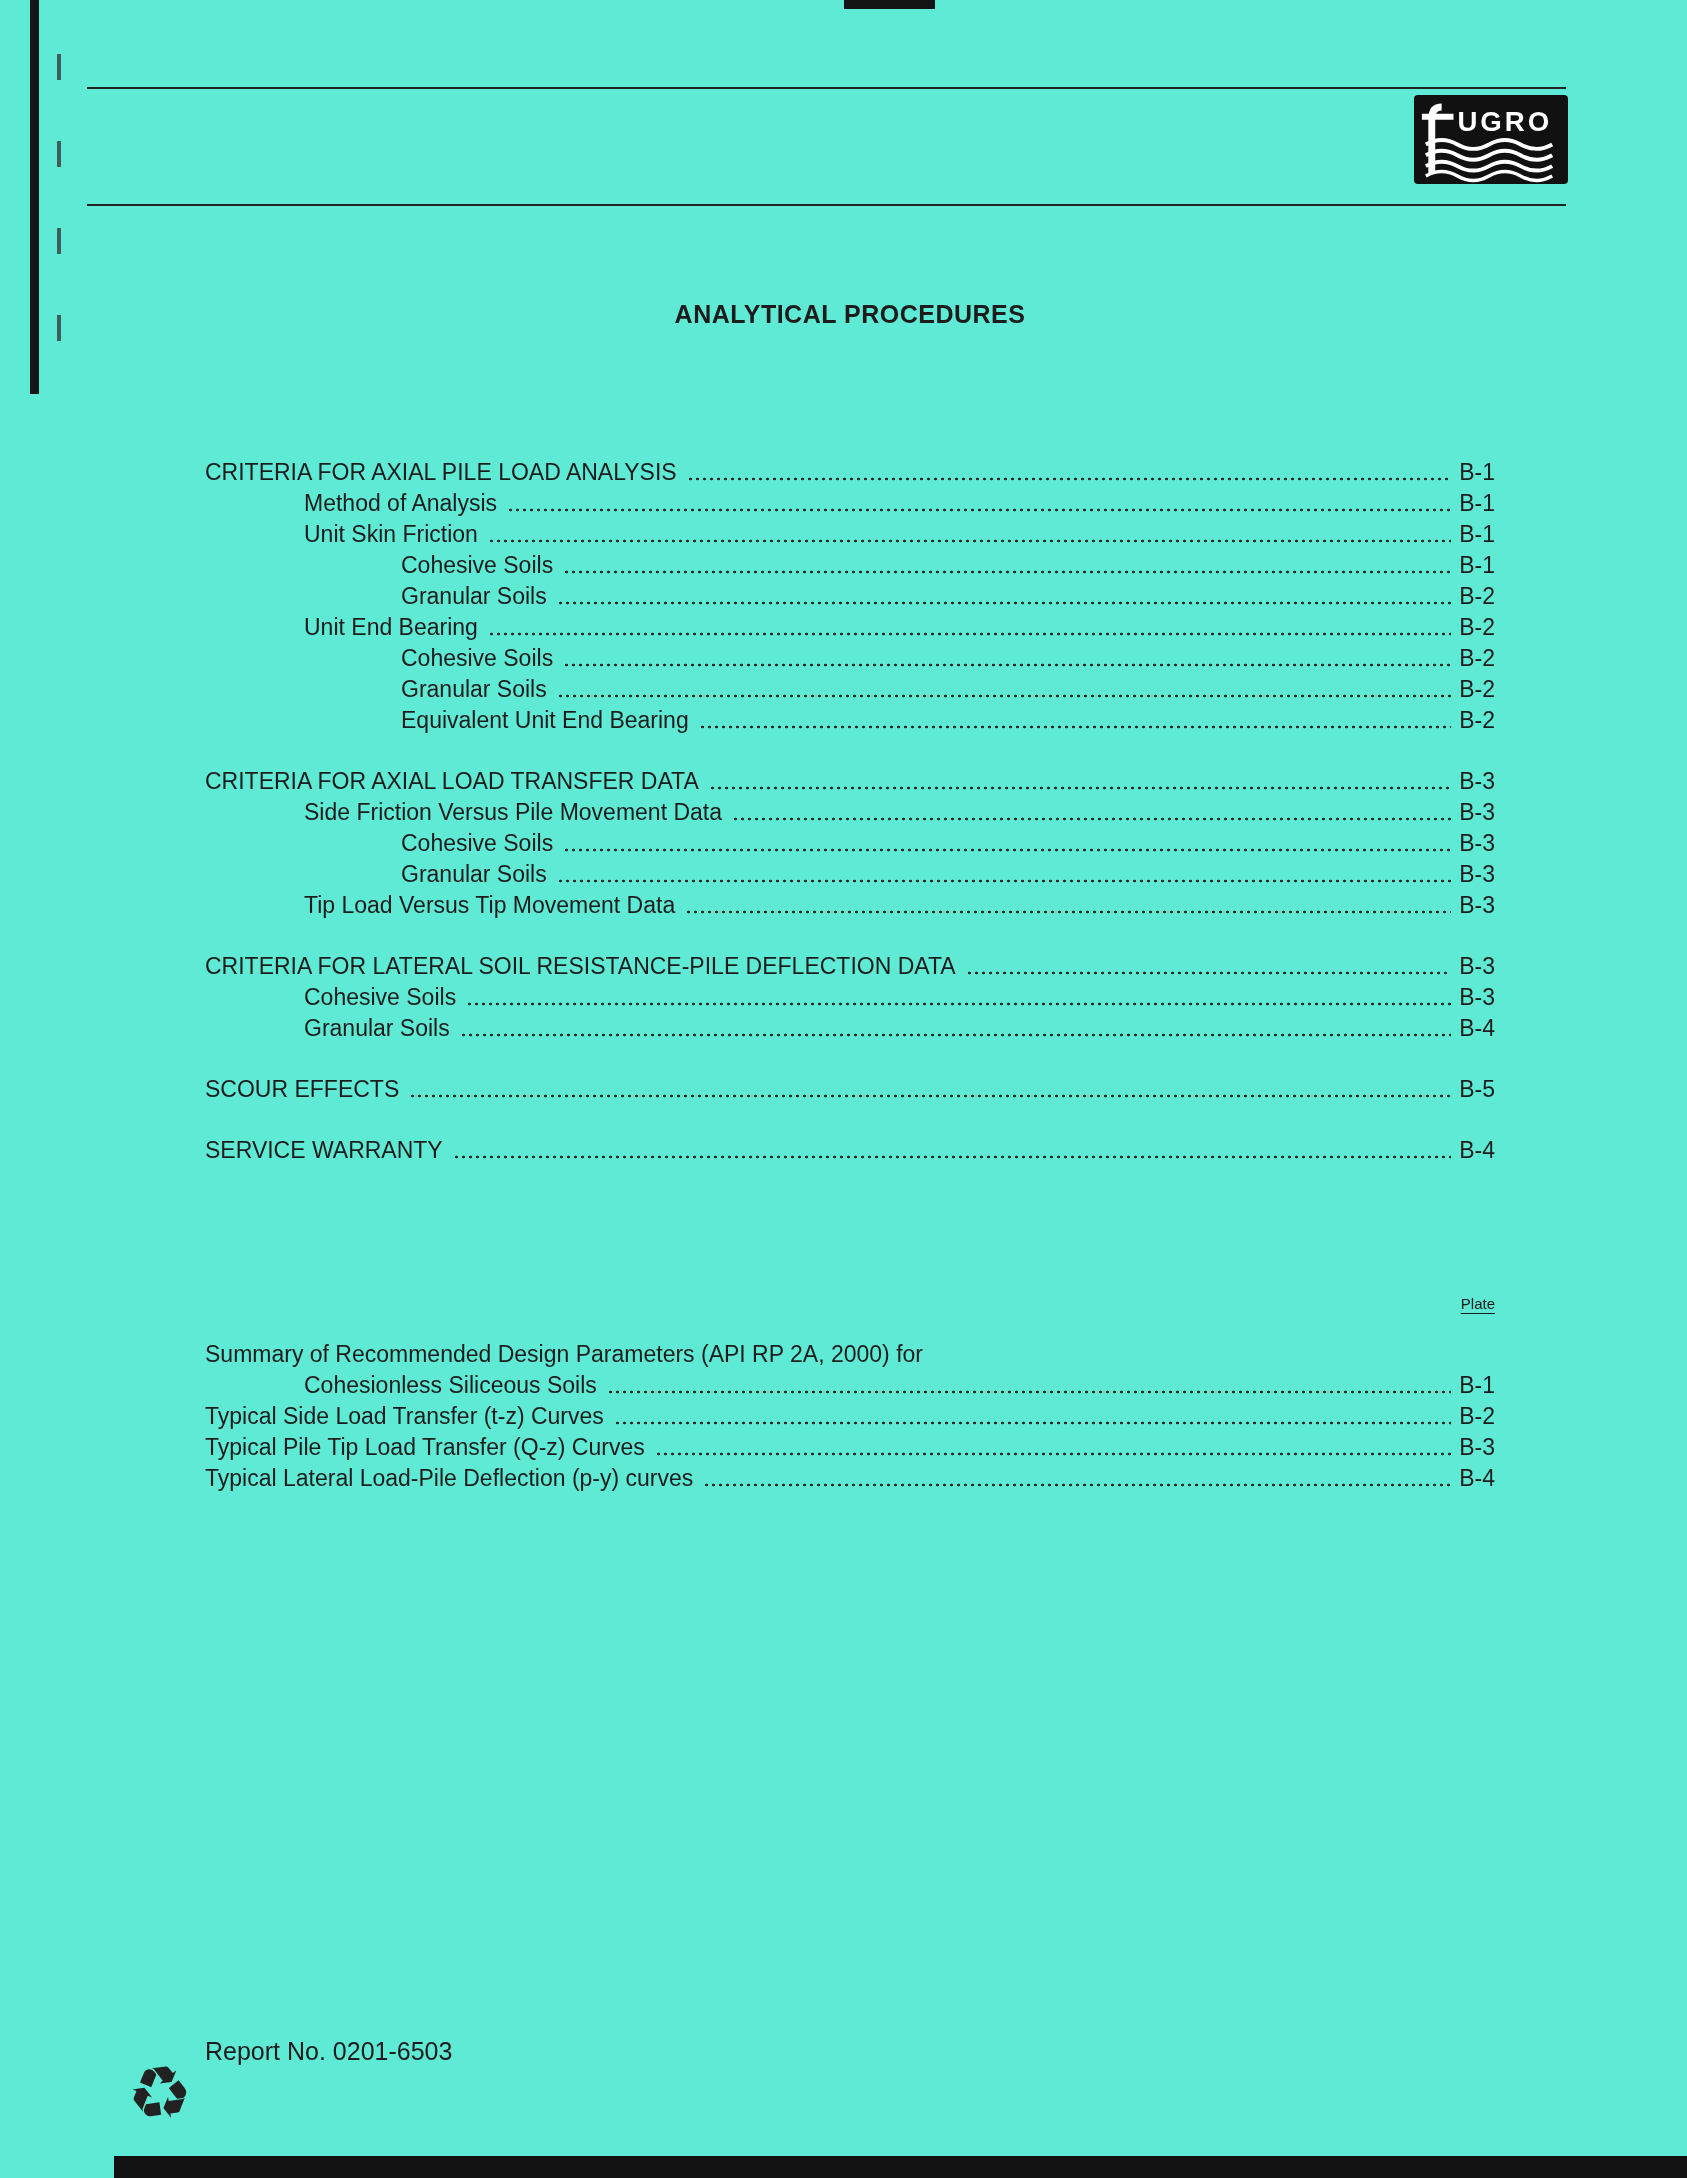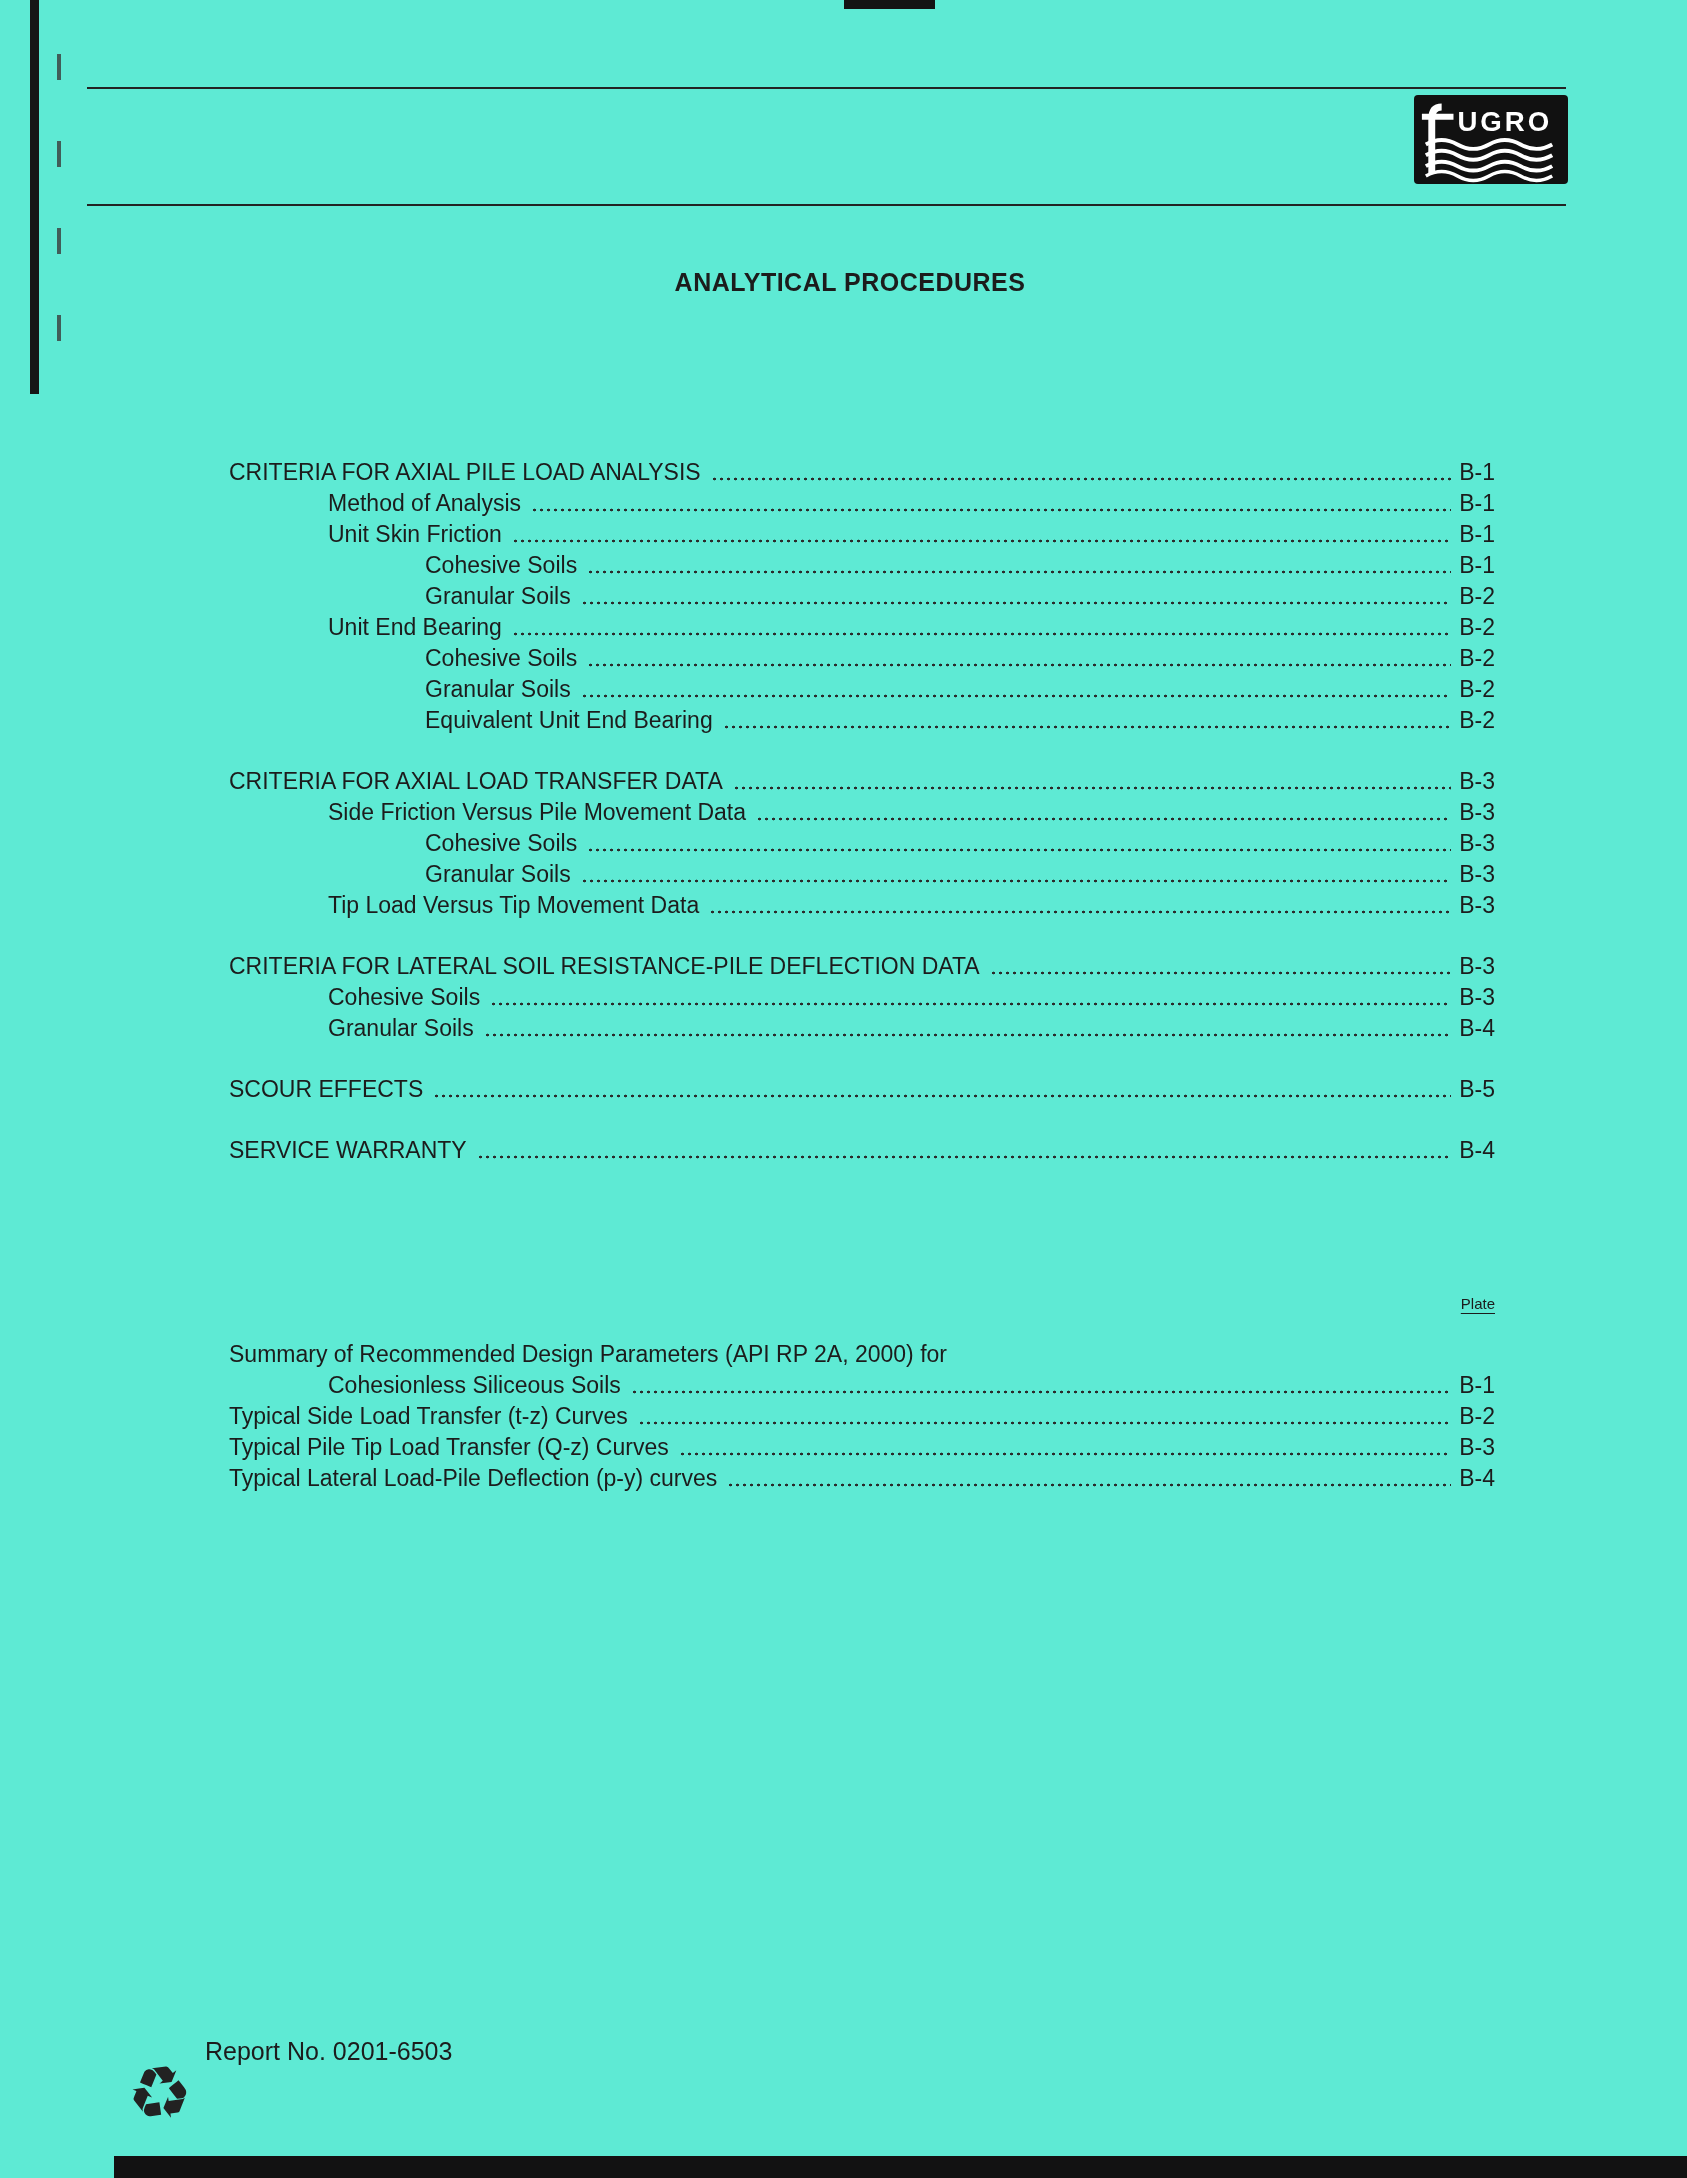--- a/index.html
+++ b/index.html
@@ -23,32 +23,32 @@
   .rule{position:absolute;left:87px;width:1479px;height:2px;background:#232323;}
   .rule.r1{top:87px;}
   .rule.r2{top:204px;}
 
   
   .logo{position:absolute;left:1414px;top:95px;width:154px;height:89px;}
   .logo svg{display:block;width:100%;height:100%;}
 
   
   .title-block{position:absolute;left:205px;top:265px;width:1290px;text-align:center;}
-  .title-line{font-size:25px;font-weight:bold;letter-spacing:0.5px;line-height:34px;}
+  .title-line{font-size:25px;font-weight:bold;letter-spacing:0.5px;line-height:34px;margin-top:32px;}
   .col-header{position:absolute;right:192px;font-size:15px;text-decoration:underline;text-underline-offset:4px;}
   .col-header.page{top:394px;}
   .col-header.plate{top:1295px;}
   .illustrations-title{position:absolute;left:205px;top:1231px;width:1290px;text-align:center;font-size:24px;font-weight:bold;letter-spacing:0.5px;}
 
   
   .toc{position:absolute;left:205px;width:1290px;font-size:23px;line-height:31px;}
   .toc.contents-list{top:457px;}
   .toc.illustrations-list{top:1339px;}
   .toc-section + .toc-section{margin-top:30px;}
-  .toc-row{display:flex;align-items:center;margin-left:24px;}
+  .toc-row{display:flex;align-items:center;}
   .toc-row.indent-1{padding-left:99px;}
   .toc-row.indent-2{padding-left:196px;}
   .toc-label{white-space:nowrap;}
   .leader{
     flex:1;
     height:6px;
     margin:0 8px 0 10px;
     align-self:flex-end;
     margin-bottom:6px;
     background-image:radial-gradient(circle,#2b2b2b 1.3px,transparent 1.6px);

